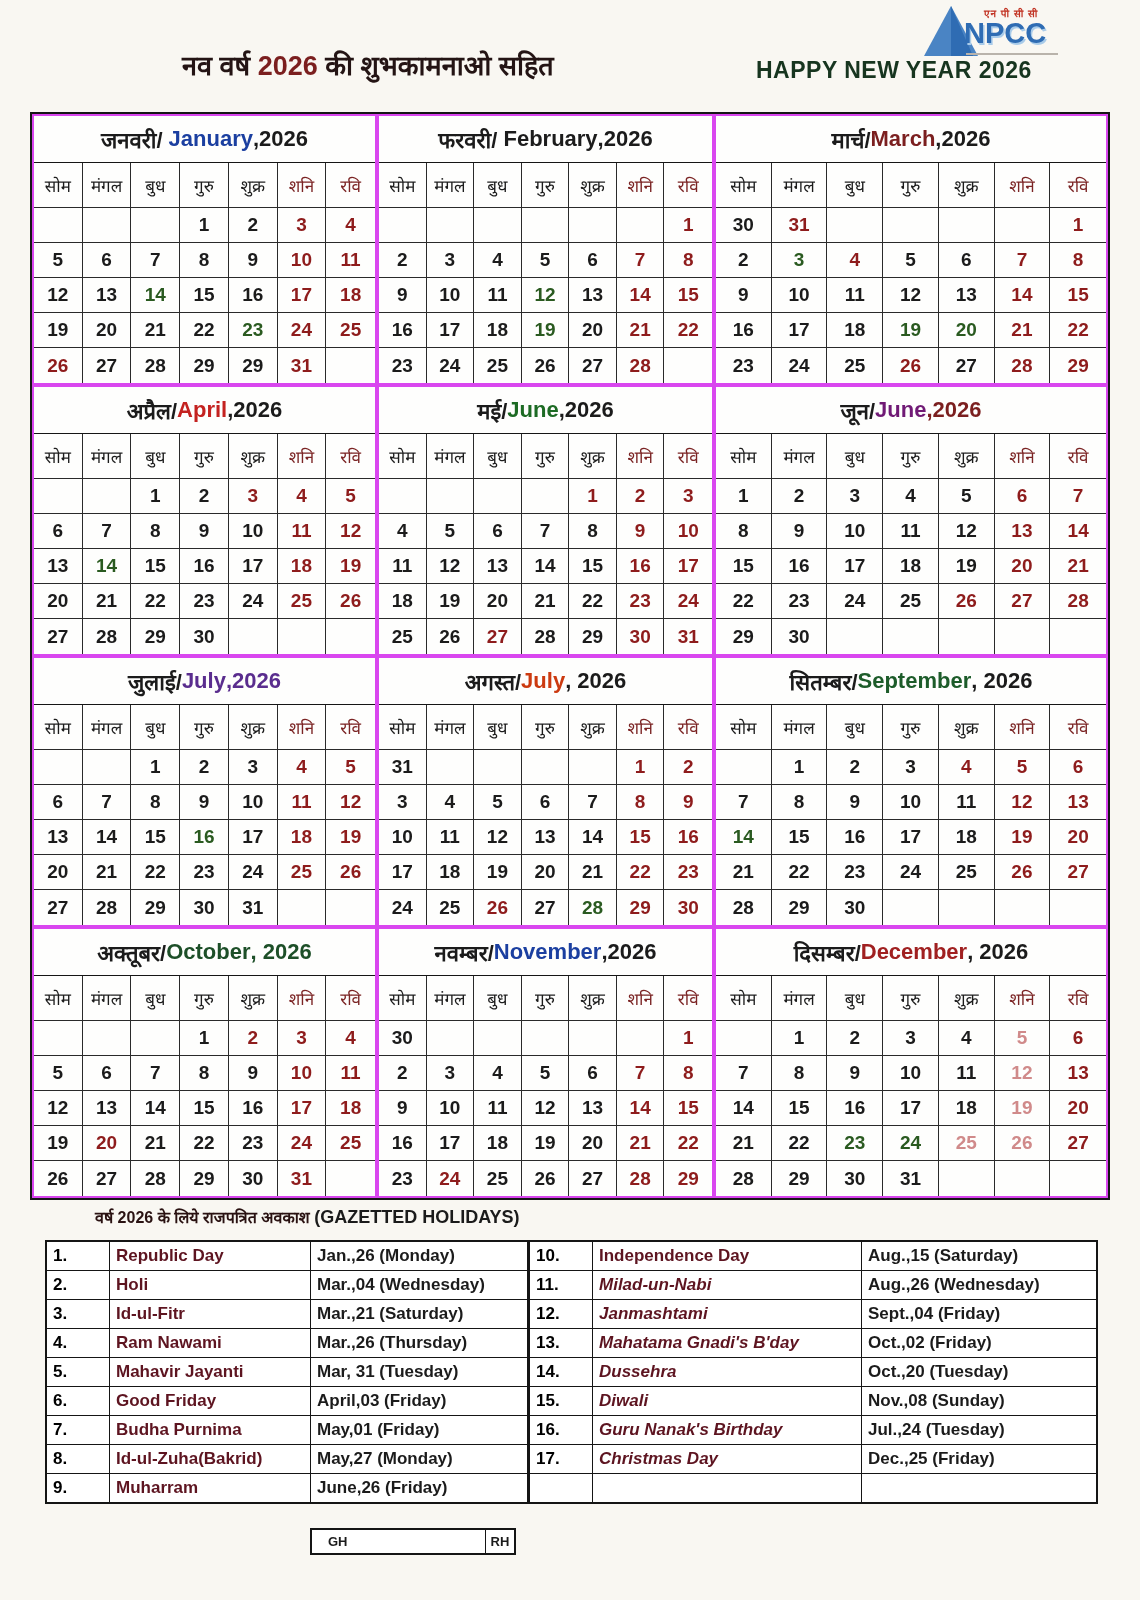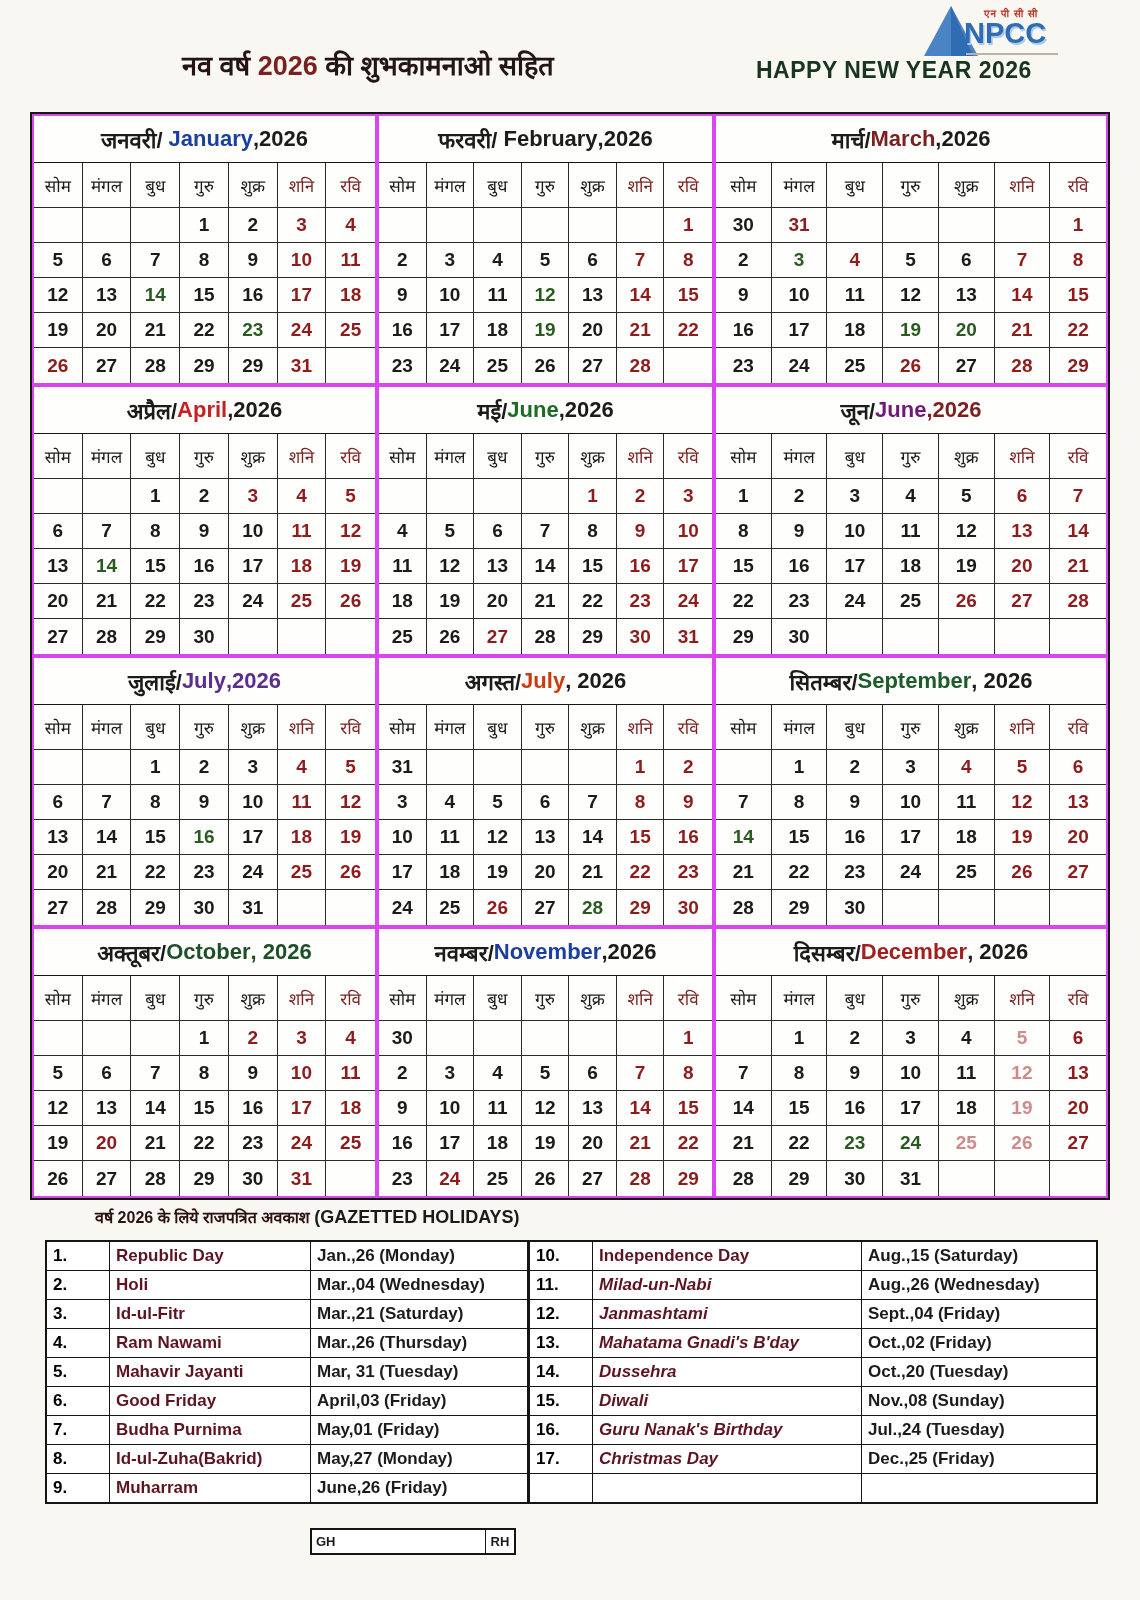--- a/index.html
+++ b/index.html
@@ -42,21 +42,21 @@
   .hol-table td.name1{width:188px}
   .hol-table td.date1{width:204px}
   .hol-table td.no2{width:50px;border-left:3px solid #151515}
   .hol-table td.name2{width:256px}
   .hol-table td.date2{width:222px}
   .hol-table td.hname{color:#5d1420}
   .hol-table td.it{font-style:italic}
   .hol-table td.hdate{color:#1b1b1b}
 
   .legend{position:absolute;left:310px;top:1528px;width:202px;height:23px;border:2px solid #151515;display:flex;font-size:13px;font-weight:bold;background:#fff;color:#1b1b1b}
-  .legend .gh{flex:1;display:flex;align-items:center;padding-left:4px;border-right:1.5px solid #151515}
+  .legend .gh{flex:1;display:flex;align-items:center;padding-left:16px;border-right:1.5px solid #151515}
   .legend .rh{width:28px;display:flex;align-items:center;justify-content:center}
 </style>
 </head>
 <body>
 
 <div class="page">
 
   <div class="title-hi"><span>नव वर्ष </span><span class="yr">2026</span><span> की शुभकामनाओ सहित</span></div>
 
   <div class="title-en">HAPPY NEW YEAR 2026</div>

